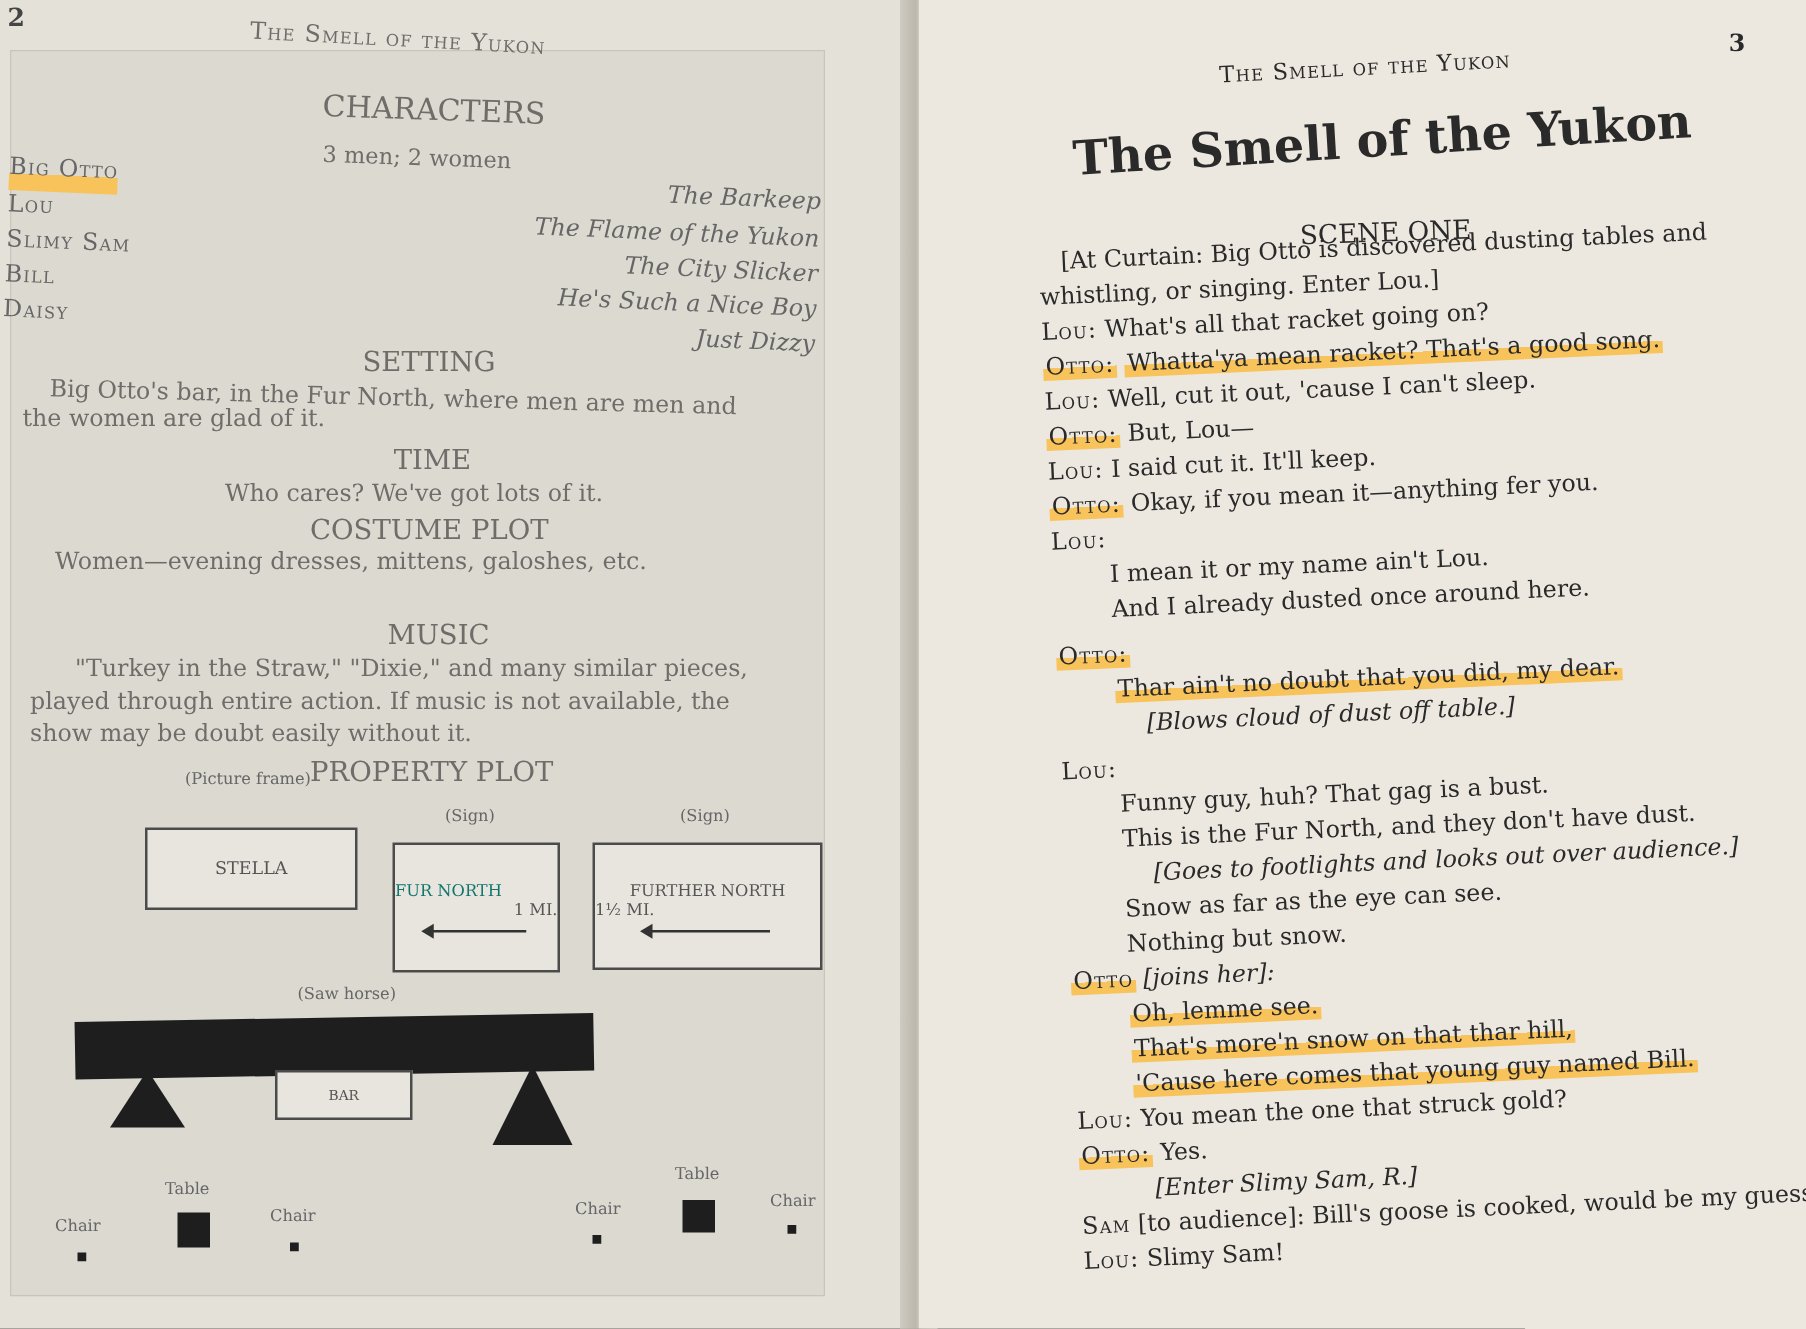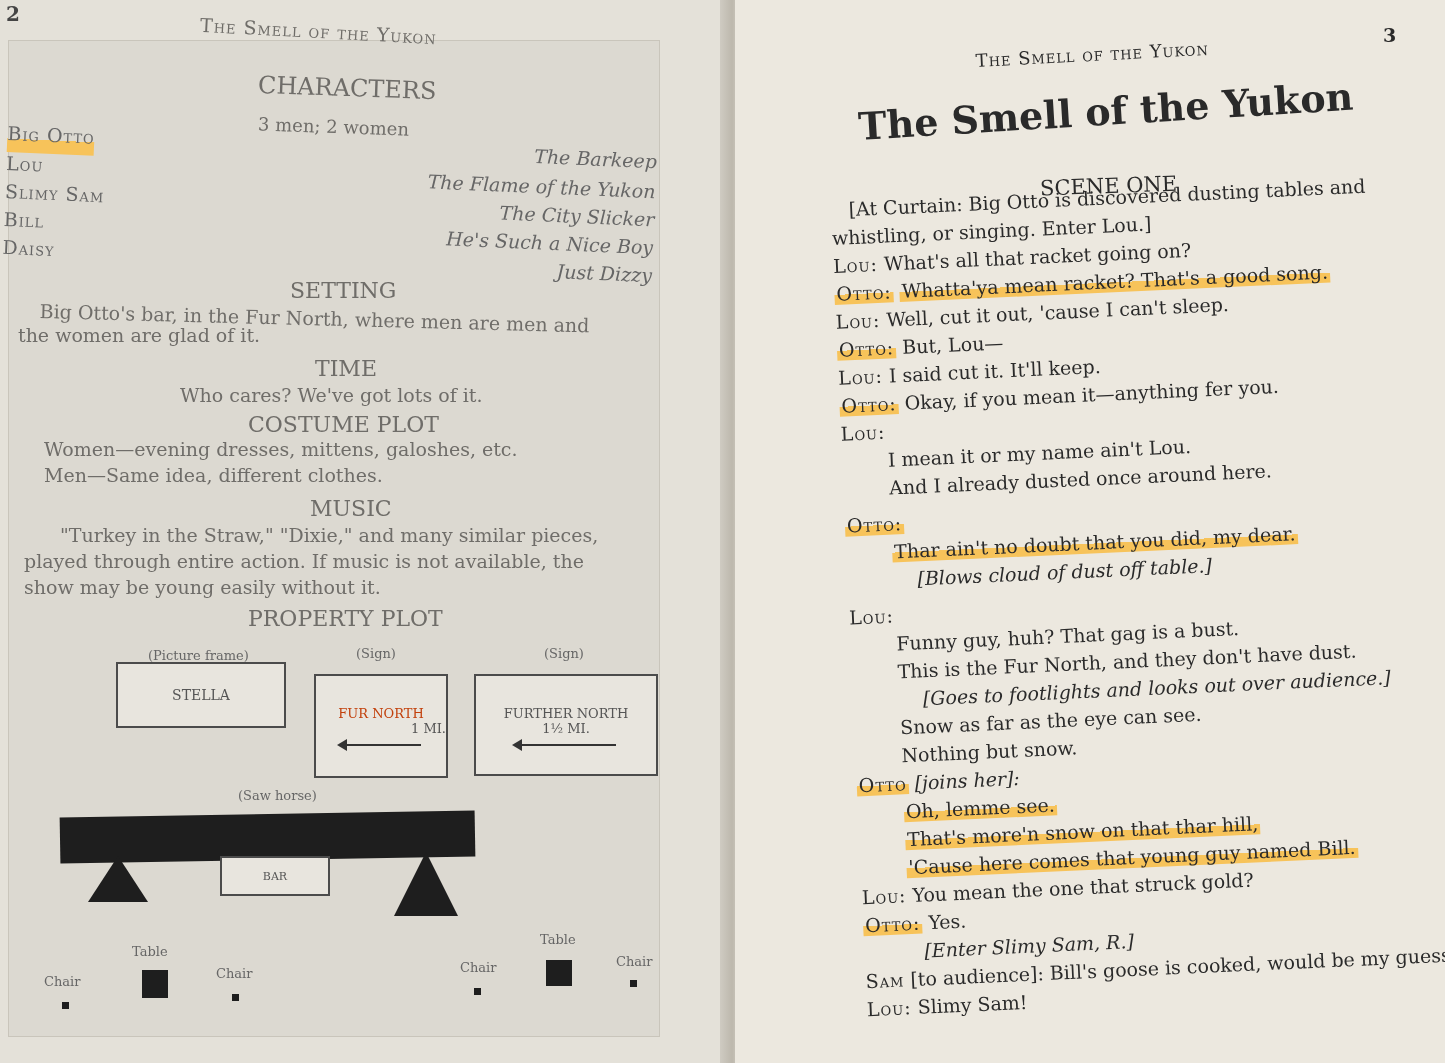--- a/index.html
+++ b/index.html
@@ -51,47 +51,46 @@
 
   <div class="t lt" style="left:290px;top:278px;font-size:22px;">SETTING</div>
   <div class="t lt" style="left:40px;top:300px;font-size:19px;transform:rotate(1.5deg);transform-origin:left top;">Big Otto's bar, in the Fur North, where men are men and</div>
   <div class="t lt" style="left:18px;top:324px;font-size:19px;">the women are glad of it.</div>
 
   <div class="t lt" style="left:315px;top:356px;font-size:22px;">TIME</div>
   <div class="t lt" style="left:180px;top:384px;font-size:19px;">Who cares? We've got lots of it.</div>
 
   <div class="t lt" style="left:248px;top:412px;font-size:22px;">COSTUME PLOT</div>
   <div class="t lt" style="left:44px;top:438px;font-size:19px;">Women—evening dresses, mittens, galoshes, etc.</div>
-  <div class="t lt" style="left:44px;top:464px;font-size:19px;">Men—Same idea, different clothes.</div>
 
   <div class="t lt" style="left:310px;top:496px;font-size:22px;">MUSIC</div>
   <div class="t lt" style="left:60px;top:524px;font-size:19px;">"Turkey in the Straw," "Dixie," and many similar pieces,</div>
   <div class="t lt" style="left:24px;top:550px;font-size:19px;">played through entire action. If music is not available, the</div>
-  <div class="t lt" style="left:24px;top:576px;font-size:19px;">show may be young easily without it.</div>
+  <div class="t lt" style="left:24px;top:576px;font-size:19px;">show may be doubt easily without it.</div>
 
   <div class="t lt" style="left:248px;top:606px;font-size:22px;">PROPERTY PLOT</div>
 
-  <div class="t small" style="left:148px;top:648px;">(Picture frame)</div>
+  <div class="t small" style="left:148px;top:616px;">(Picture frame)</div>
   <div class="box" style="left:116px;top:662px;width:166px;height:62px;display:flex;align-items:center;justify-content:center;">
     <span class="small" style="font-size:14px;color:#555;">STELLA</span>
   </div>
 
   <div class="t small" style="left:356px;top:646px;">(Sign)</div>
   <div class="box" style="left:314px;top:674px;width:130px;height:100px;">
-    <div style="text-align:center;margin-top:30px;font-size:13px;color:#c2410c;">FUR NORTH</div>
+    <div style="margin-top:30px;font-size:13px;color:#0f766e;">FUR NORTH</div>
     <div style="text-align:right;font-size:13px;color:#555;">1 MI.</div>
     <div style="margin:8px auto 0;width:80px;height:2px;background:#333;position:relative;">
       <span style="position:absolute;left:-4px;top:-5px;width:0;height:0;border-top:6px solid transparent;border-bottom:6px solid transparent;border-right:10px solid #333;"></span>
     </div>
   </div>
 
   <div class="t small" style="left:544px;top:646px;">(Sign)</div>
   <div class="box" style="left:474px;top:674px;width:180px;height:98px;">
     <div style="text-align:center;margin-top:30px;font-size:13px;color:#555;">FURTHER NORTH</div>
-    <div style="text-align:center;font-size:13px;color:#555;">1½ MI.</div>
+    <div style="text-align:left;font-size:13px;color:#555;">1½ MI.</div>
     <div style="margin:8px auto 0;width:100px;height:2px;background:#333;position:relative;">
       <span style="position:absolute;left:-4px;top:-5px;width:0;height:0;border-top:6px solid transparent;border-bottom:6px solid transparent;border-right:10px solid #333;"></span>
     </div>
   </div>
 
   <div class="t small" style="left:238px;top:788px;">(Saw horse)</div>
   <div style="position:absolute;left:60px;top:814px;width:415px;height:46px;background:#1e1e1e;transform:rotate(-1deg);"></div>
   <div style="position:absolute;left:88px;top:856px;width:0;height:0;border-left:30px solid transparent;border-right:30px solid transparent;border-bottom:46px solid #1e1e1e;"></div>
   <div style="position:absolute;left:394px;top:852px;width:0;height:0;border-left:32px solid transparent;border-right:32px solid transparent;border-bottom:64px solid #1e1e1e;"></div>
   <div class="box" style="left:220px;top:856px;width:106px;height:36px;display:flex;align-items:center;justify-content:center;">

